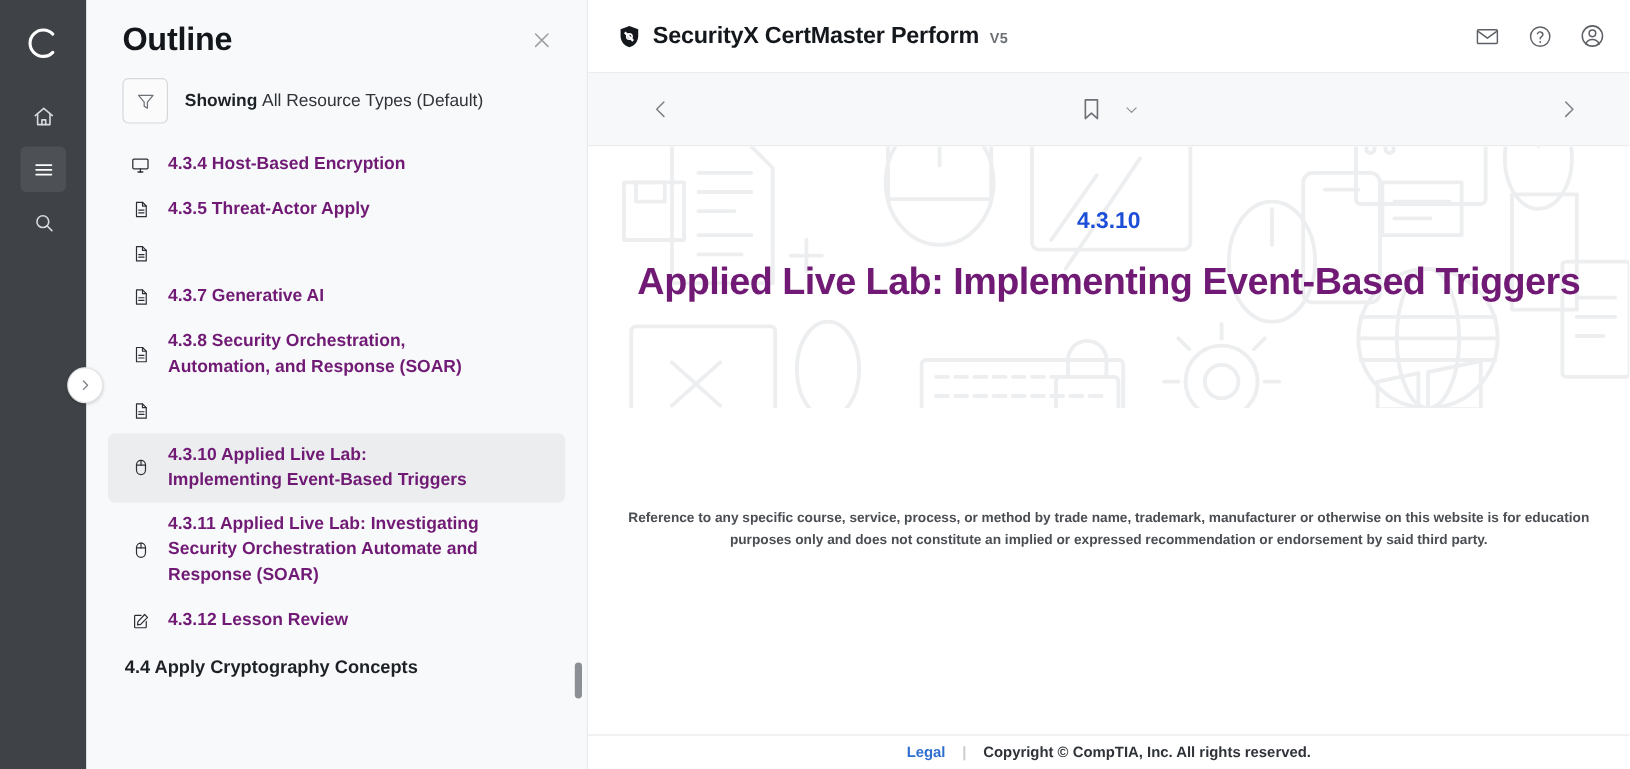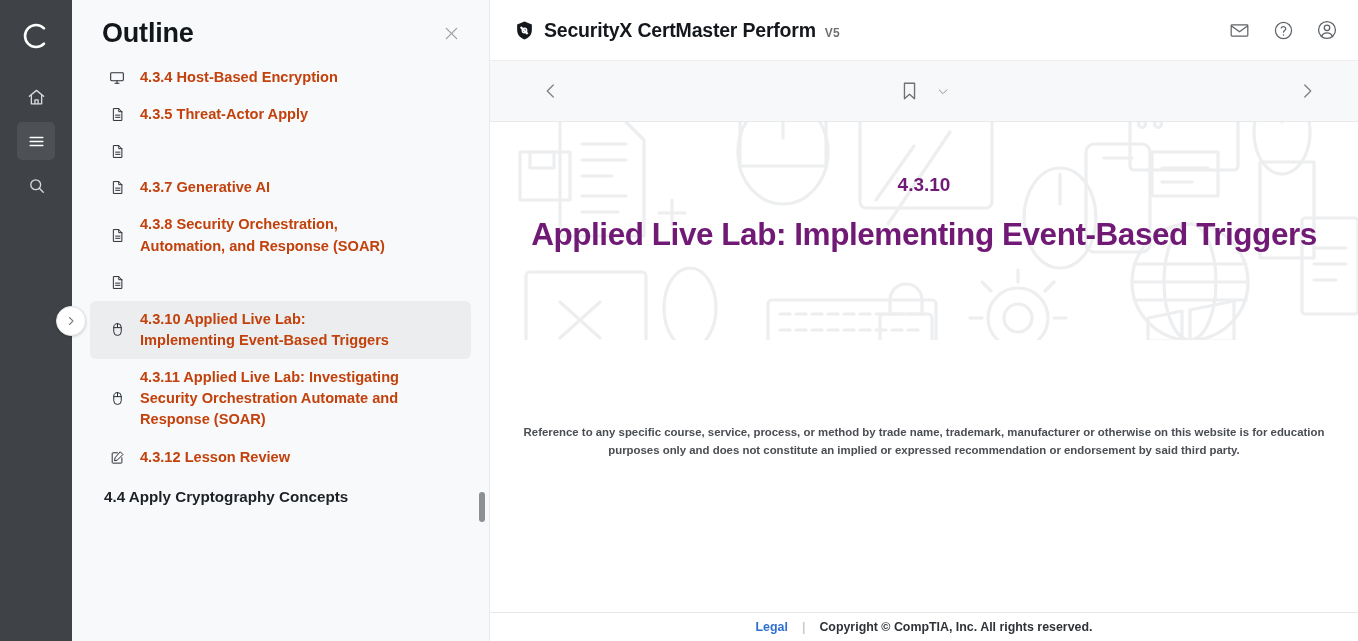--- a/index.html
+++ b/index.html
@@ -82,21 +82,21 @@
     border-radius: 6px; cursor: pointer; position: relative;
     min-height: 36px;
   }
   .oitem.selected { background: #ebedee; }
   .oitem .oicon {
     position: absolute; left: 18px; top: 50%; transform: translateY(-50%);
     width: 18px; height: 18px; display: flex; align-items: center; justify-content: center;
     color: #2b2f34;
   }
   .oitem .olabel {
-    font-size: 14.6px; font-weight: bold; color: #c2410c; line-height: 1.45;
+    font-size: 14.6px; font-weight: bold; color: #701a75; line-height: 1.45;
     max-width: 262px;
   }
   .ogroup {
     padding: 12px 14px 8px 14px;
     font-size: 15.2px; font-weight: bold; color: #1d2126;
     cursor: pointer;
   }
   .scroll-track {
     position: absolute; right: 4px; top: 0; width: 6px; height: 100%;
   }
@@ -139,21 +139,21 @@
   .nav-next { margin-left: auto; margin-right: 42px; cursor: pointer; color: #7d8186; display: flex; }
 
   .hero {
     flex: 0 0 218px; position: relative; overflow: hidden;
     background: #ffffff;
     display: flex; flex-direction: column; align-items: center; justify-content: flex-start;
   }
   .hero-bg { position: absolute; inset: 0; opacity: 1; }
   .hero-num {
     position: relative; z-index: 2; margin-top: 52px;
-    font-size: 19px; font-weight: bold; color: #701a75;
+    font-size: 19px; font-weight: bold; color: #1d4ed8;
   }
   .hero-title {
     position: relative; z-index: 2; margin-top: 20px;
     font-size: 31.5px; font-weight: bold; color: #701a75;
     letter-spacing: -0.45px; white-space: nowrap; text-align: right;
   }
 
   .body-area { flex: 1 1 auto; background: #ffffff; position: relative; font-weight: bold; }
 
   .disclaimer {
@@ -217,20 +217,30 @@
     <div class="outline-head">
       <div class="outline-title">Outline</div>
       <div class="outline-close">
         <svg width="19" height="19" viewBox="0 0 24 24" fill="none" stroke="currentColor" stroke-width="1.6" stroke-linecap="round">
           <path d="M5.5 5.5l13 13"></path>
             <path d="M18.5 5.5l-13 13"></path>
         </svg>
       </div>
     </div>
 
+    <div class="filter-row">
+      <div class="filter-btn">
+        <svg width="17" height="17" viewBox="0 0 24 24" fill="none" stroke="#6e7277" stroke-width="1.5" stroke-linejoin="round" stroke-linecap="round">
+          <path d="M3.5 5h17l-6.6 7.8V20l-3.8-2.4v-4.8z"></path>
+        </svg>
+      </div>
+      <div>
+        <span class="showing-label">Showing</span><span class="showing-value">All Resource Types (Default)</span>
+      </div>
+    </div>
 
     <div class="outline-list">
       <div class="oitem">
         <span class="oicon">
           <svg width="16" height="16" viewBox="0 0 24 24" fill="none" stroke="currentColor" stroke-width="1.6" stroke-linecap="round" stroke-linejoin="round">
             <rect x="2.5" y="4" width="19" height="12" rx="1.4"></rect>
               <path d="M9 20h6"></path>
               <path d="M12 16v4"></path>
           </svg>
         </span>

